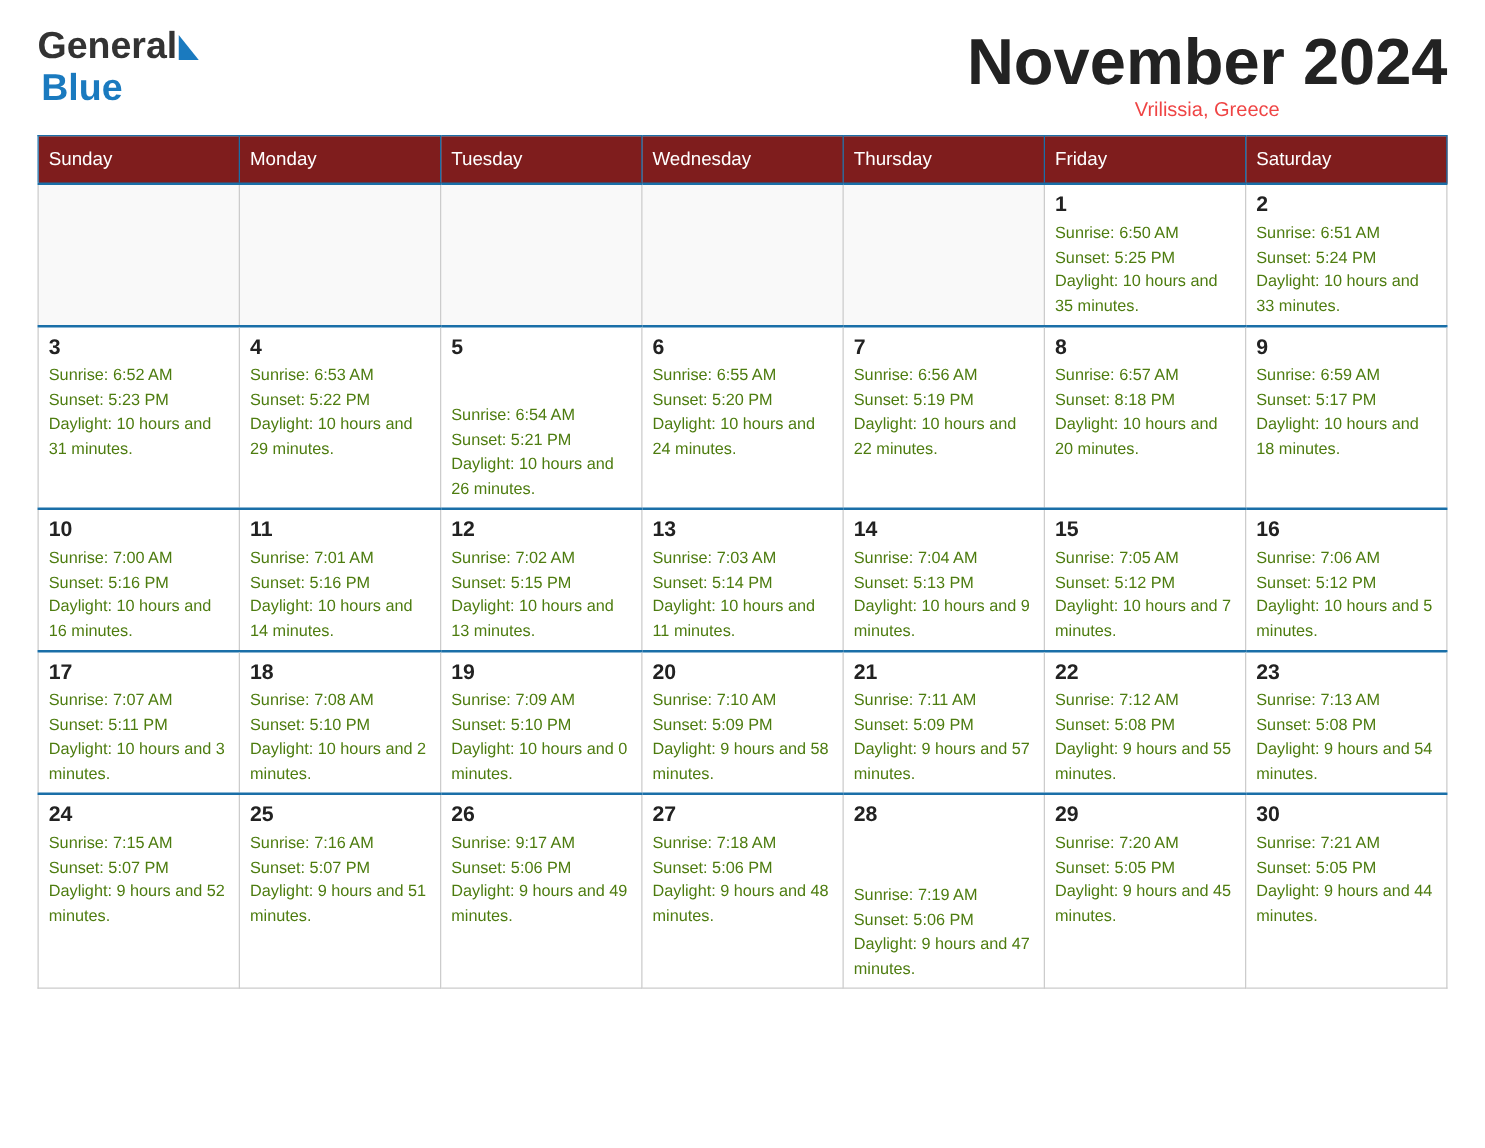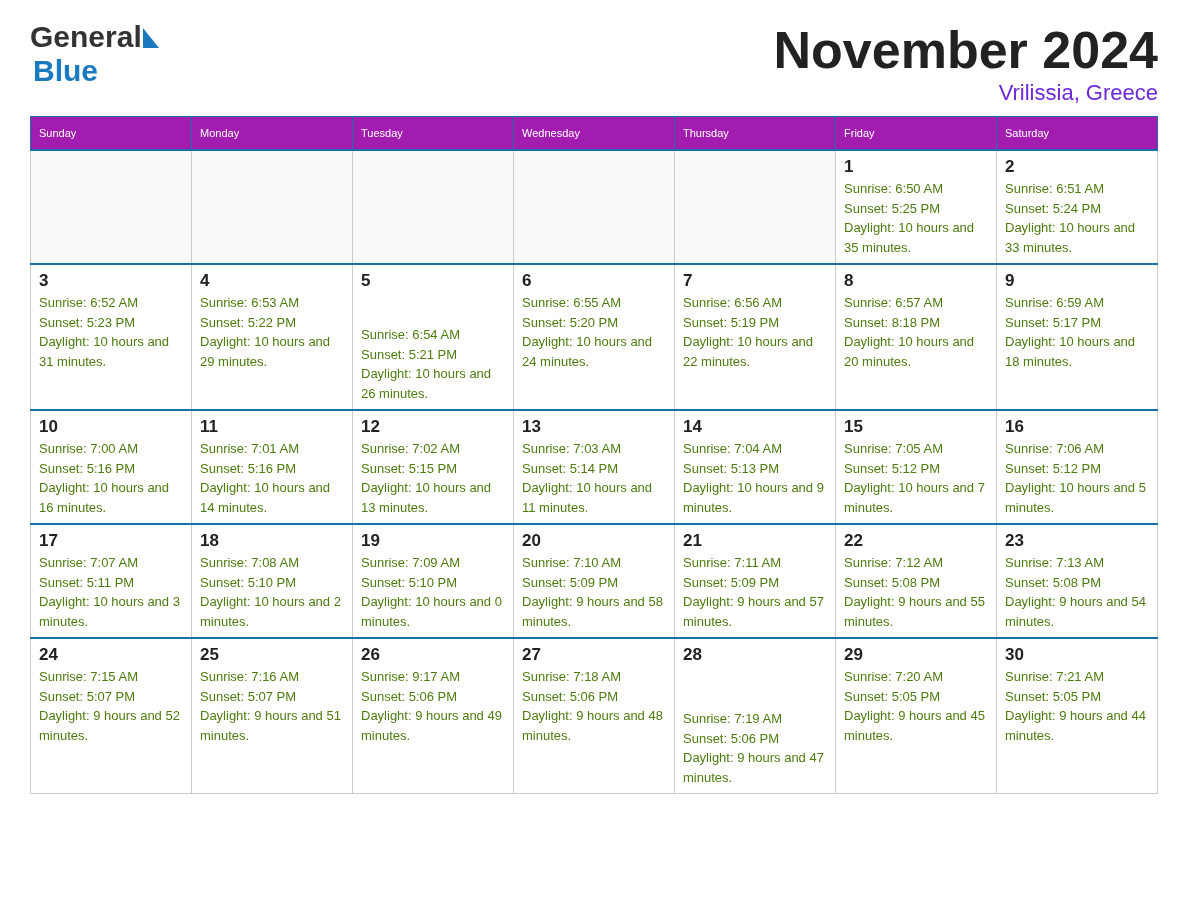--- a/index.html
+++ b/index.html
@@ -10,40 +10,40 @@
       width: 1188px;
       min-height: 918px;
     }
     .header-row {
       display: flex;
       justify-content: space-between;
       align-items: flex-start;
       margin-bottom: 10px;
     }
     .title-area {
-      text-align: right;
+      text-align: center;
     }
     .main-title {
       font-size: 52px;
       font-weight: bold;
       color: #222;
     }
     .subtitle {
-      font-size: 22px;
-      color: #6d28d9;
+      font-size: 16px;
+      color: #ef4444;
     }
     .calendar {
       width: 100%;
       border-collapse: collapse;
       margin-top: 8px;
     }
     .calendar th {
-      background-color: #a21caf;
+      background-color: #7f1d1d;
       color: #fff;
-      font-size: 11px;
+      font-size: 15px;
       font-weight: normal;
       padding: 10px 8px;
       text-align: left;
       border: 1px solid #1a6fa8;
     }
     .calendar td {
       vertical-align: top;
       border: 1px solid #ccc;
       padding: 6px 8px;
       width: 14.28%;

